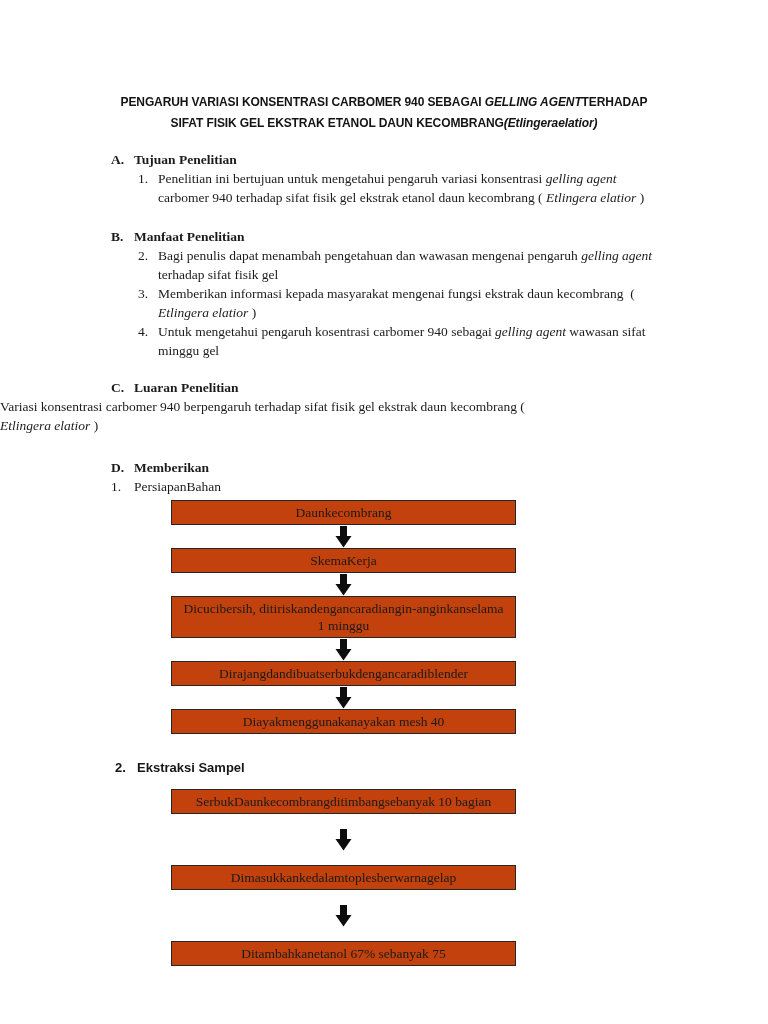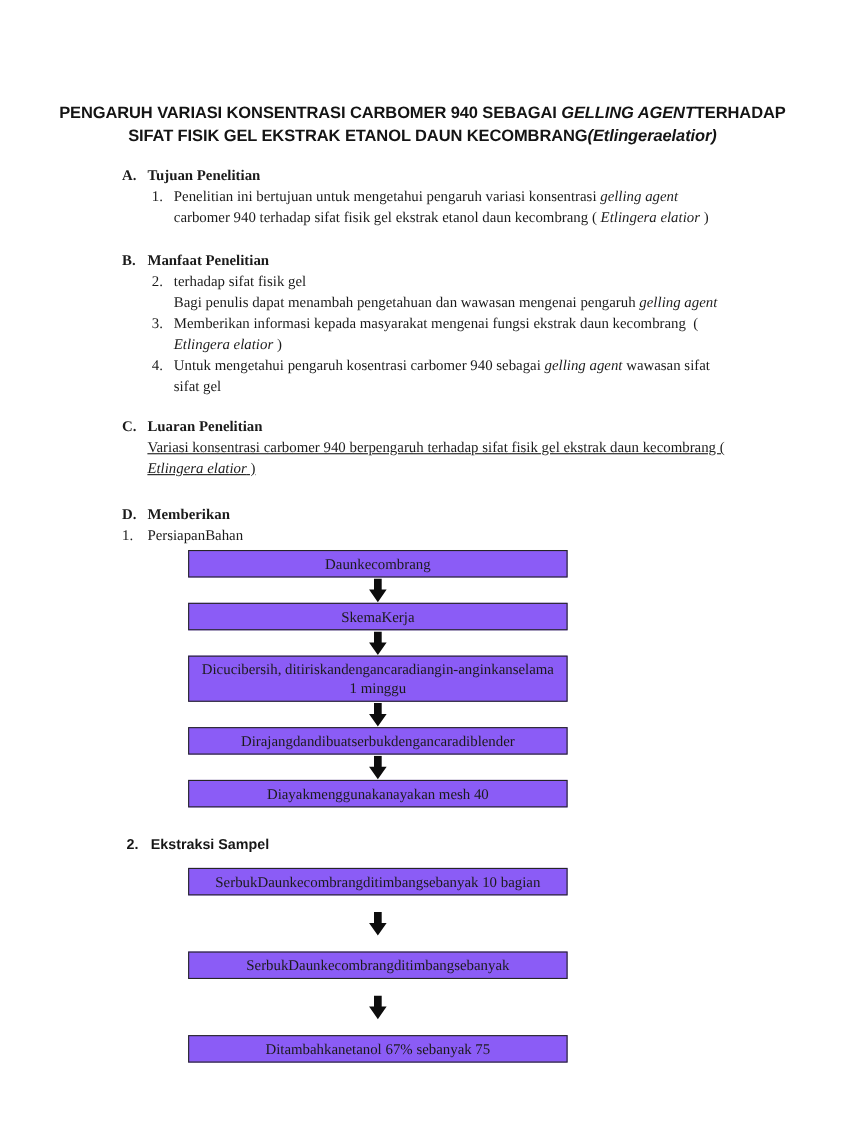--- a/index.html
+++ b/index.html
@@ -5,48 +5,48 @@
   * { box-sizing: border-box; }
   html,body { margin:0; padding:0; background:#ffffff; }
   .page {
     position:relative; width:768px; height:1024px; margin:0 auto;
     background:#ffffff; color:#1b1b1b; overflow:hidden;
     font-family:"Liberation Serif", serif; font-size:13.5px;
   }
   .doc-title {
     padding-top:92px; text-align:center;
     font-family:"Liberation Sans", sans-serif; font-weight:700;
-    font-size:15px; line-height:21px; color:#141414; letter-spacing:-0.1px;
+    font-size:12px; line-height:21px; color:#141414; letter-spacing:-0.1px;
   }
   .tl { display:block; white-space:pre; }
   .it { font-style:italic; }
   i  { font-style:italic; }
 
   .sec-head { display:flex; margin-left:111px; font-weight:700; line-height:19px; }
   .sec-letter { width:23px; flex:none; }
 
   .item { display:flex; margin-left:138px; line-height:19px; }
   .item-num { width:20px; flex:none; }
   .lines { min-width:0; }
 
   .sec-a { margin-top:16px; }
   .sec-b { margin-top:20px; }
   .sec-c { margin-top:18px; }
   .sec-d { margin-top:23px; }
 
-  .c-body { margin-left:134px; line-height:19px;text-decoration:underline; }
+  .c-body { line-height:19px; }
 
   .d-item { display:flex; margin-left:111px; line-height:19px; }
   .d-item .item-num { width:23px; }
 
   .flow { margin-left:171px; width:345px; display:flex; flex-direction:column; align-items:center; }
   .flow1 { margin-top:4px; }
   .flow2 { margin-top:12px;gap:14px; }
   .fbox {
-    width:100%; border:1.5px solid #262626; background:#8b5cf6;
+    width:100%; border:1.5px solid #262626; background:#c2410c;
     padding:3px 4px; text-align:center; line-height:17px; color:#1b1b1b;
   }
   .arrow { margin:0.5px 0; line-height:0; }
 
   .sec2-head {
     margin-top:24px; margin-left:115px; display:flex;
     font-family:"Liberation Sans", sans-serif; font-weight:700;
     font-size:13px; line-height:19px; color:#161616;
   }
   .sec2-head .item-num { width:22px; }
@@ -76,36 +76,36 @@
   </div>
 
   <div class="sec sec-b">
     <div class="sec-head">
       <span class="sec-letter">B.</span>
       <span>Manfaat Penelitian</span>
     </div>
     <div class="item">
       <span class="item-num">2.</span>
       <div class="lines">
+        <span class="tl"><span>Bagi penulis dapat menambah pengetahuan dan wawasan mengenai pengaruh </span><i>gelling agent</i></span>
         <span class="tl"><span>terhadap sifat fisik gel</span></span>
-        <span class="tl"><span>Bagi penulis dapat menambah pengetahuan dan wawasan mengenai pengaruh </span><i>gelling agent</i></span>
       </div>
     </div>
     <div class="item">
       <span class="item-num">3.</span>
       <div class="lines">
         <span class="tl"><span>Memberikan informasi kepada masyarakat mengenai fungsi ekstrak daun kecombrang  (</span></span>
         <span class="tl"><i>Etlingera elatior</i><span> )</span></span>
       </div>
     </div>
     <div class="item">
       <span class="item-num">4.</span>
       <div class="lines">
         <span class="tl"><span>Untuk mengetahui pengaruh kosentrasi carbomer 940 sebagai </span><i>gelling agent</i><span> wawasan sifat</span></span>
-        <span class="tl"><span>sifat gel</span></span>
+        <span class="tl"><span>minggu gel</span></span>
       </div>
     </div>
   </div>
 
   <div class="sec sec-c">
     <div class="sec-head">
       <span class="sec-letter">C.</span>
       <span>Luaran Penelitian</span>
     </div>
     <div class="c-body">
@@ -162,21 +162,21 @@
   </div>
 
   <div class="flow flow2">
     <div class="fbox">
         <span class="tl">SerbukDaunkecombrangditimbangsebanyak 10 bagian</span>
       </div>
     <div class="arrow"><svg width="17" height="22" viewBox="0 0 17 22">
           <path d="M5 0 H12 V10 H16.5 L8.5 21.5 L0.5 10 H5 Z" fill="#0d0d0d"></path>
         </svg></div>
     <div class="fbox">
-        <span class="tl">SerbukDaunkecombrangditimbangsebanyak</span>
+        <span class="tl">Dimasukkankedalamtoplesberwarnagelap</span>
       </div>
     <div class="arrow"><svg width="17" height="22" viewBox="0 0 17 22">
           <path d="M5 0 H12 V10 H16.5 L8.5 21.5 L0.5 10 H5 Z" fill="#0d0d0d"></path>
         </svg></div>
     <div class="fbox">
         <span class="tl">Ditambahkanetanol 67% sebanyak 75</span>
       </div>
   </div>
 
 </div>

